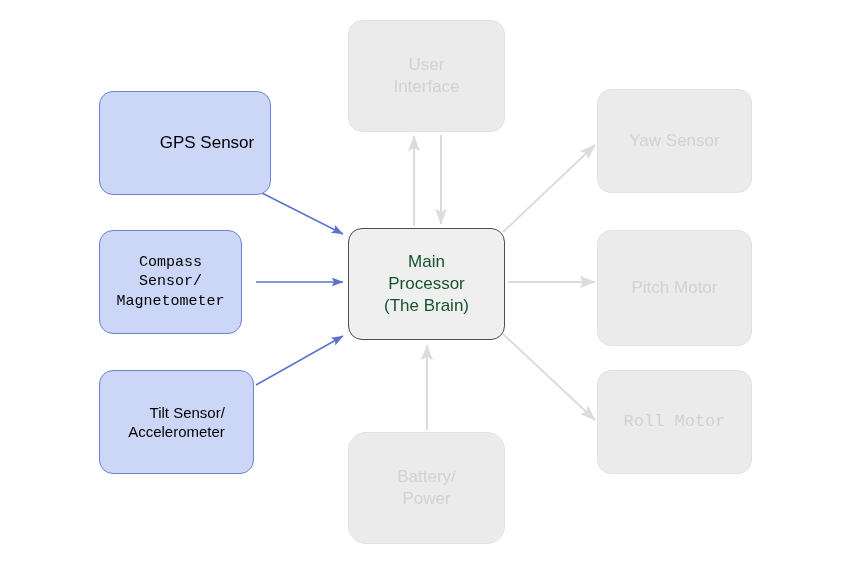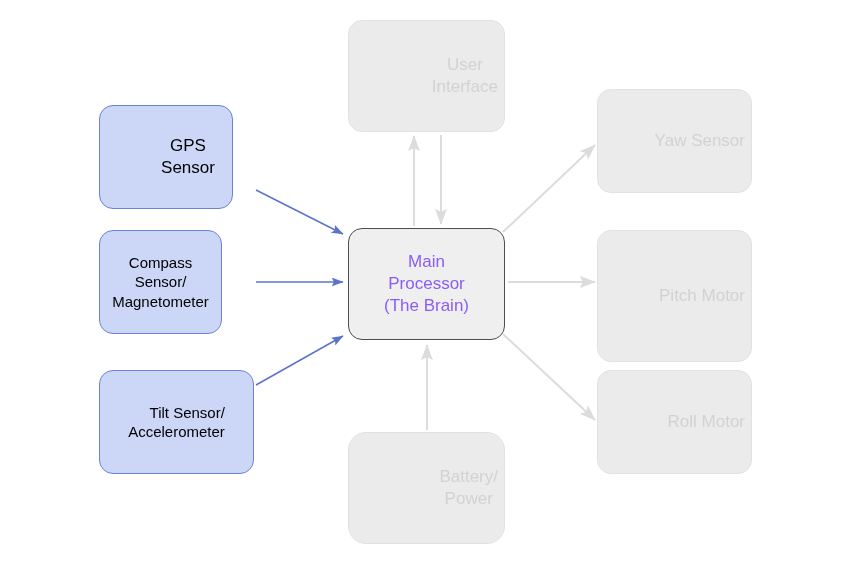--- a/index.html
+++ b/index.html
@@ -44,29 +44,28 @@
   
   .node.sensor {
     background: #ccd6f7;
     border: 1.4px solid #6c82d6;
     color: #000000;
   }
   
   .node.central {
     background: #efefef;
     border: 1.6px solid #4d4d4d;
-    color: #8b5cf6;
+    color: #14532d;
     font-size: 17px;
   }
   
   .node.faded {
     background: #ebebeb;
     border: 1.3px solid #e2e2e2;
     color: #d2d2d2;
-    justify-content: flex-end;
   }
   .fs-17 { font-size: 17px; }
   .fs-15 { font-size: 15px; }
 </style>
 </head>
 <body>
 
 <div id="canvas">
 
   <svg id="edges" viewBox="0 0 852 565" xmlns="http://www.w3.org/2000/svg">
@@ -91,25 +90,25 @@
 
     <line x1="427" y1="430" x2="427" y2="345" stroke="#dcdcdc" stroke-width="2" marker-end="url(#arrow-faded)"></line>
 
     <line x1="503" y1="232" x2="595" y2="145" stroke="#dcdcdc" stroke-width="2" marker-end="url(#arrow-faded)"></line>
 
     <line x1="508" y1="282" x2="595" y2="282" stroke="#dcdcdc" stroke-width="2" marker-end="url(#arrow-faded)"></line>
 
     <line x1="503" y1="334" x2="595" y2="420" stroke="#dcdcdc" stroke-width="2" marker-end="url(#arrow-faded)"></line>
   </svg>
 
-  <div class="node sensor" style="left:99px; top:105px; width:134px; height:104px;padding-left:44px;">
+  <div class="node sensor" style="left:99px; top:91px; width:172px; height:104px;padding-left:44px;">
     <span class="label fs-17">GPS Sensor</span>
   </div>
 
-  <div class="node sensor" style="left:99px; top:230px; width:123px; height:104px;">
+  <div class="node sensor" style="left:99px; top:230px; width:143px; height:104px;font-family:Liberation Mono, monospace;">
     <span class="label fs-15">Compass
 Sensor/
 Magnetometer</span>
   </div>
 
   <div class="node sensor" style="left:99px; top:370px; width:155px; height:104px;text-align:right;">
     <span class="label fs-15">Tilt Sensor/
 Accelerometer</span>
   </div>
 
@@ -126,21 +125,21 @@
 
   <div class="node faded" style="left:348px; top:432px; width:157px; height:112px;border-radius:18px;">
     <span class="label fs-17">Battery/
 Power</span>
   </div>
 
   <div class="node faded" style="left:597px; top:89px; width:155px; height:104px;">
     <span class="label fs-17">Yaw Sensor</span>
   </div>
 
-  <div class="node faded" style="left:597px; top:230px; width:155px; height:132px;">
+  <div class="node faded" style="left:597px; top:230px; width:155px; height:116px;">
     <span class="label fs-17">Pitch Motor</span>
   </div>
 
-  <div class="node faded" style="left:597px; top:370px; width:155px; height:104px;">
+  <div class="node faded" style="left:597px; top:370px; width:155px; height:104px;font-family:Liberation Mono, monospace;">
     <span class="label fs-17">Roll Motor</span>
   </div>
 
 </div>
 
 </body></html>

